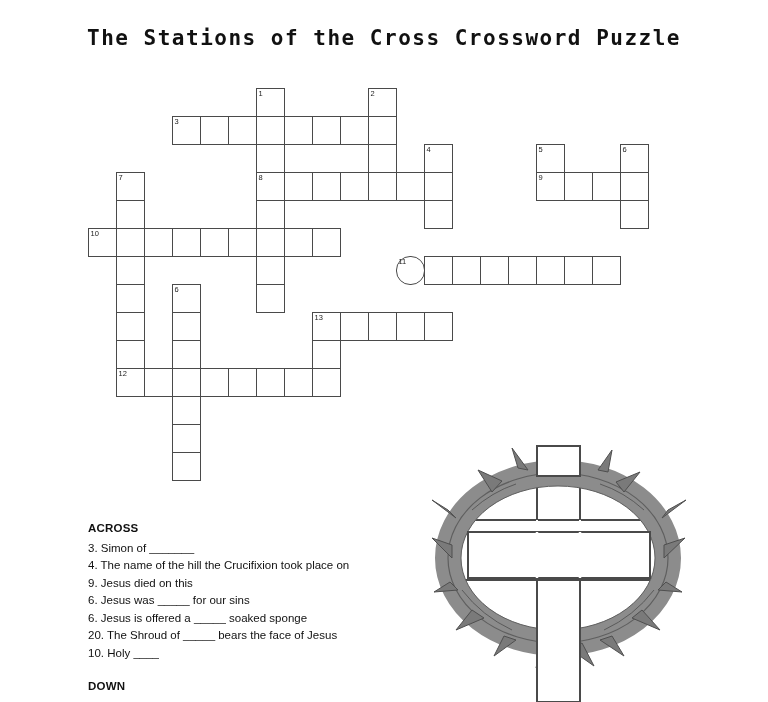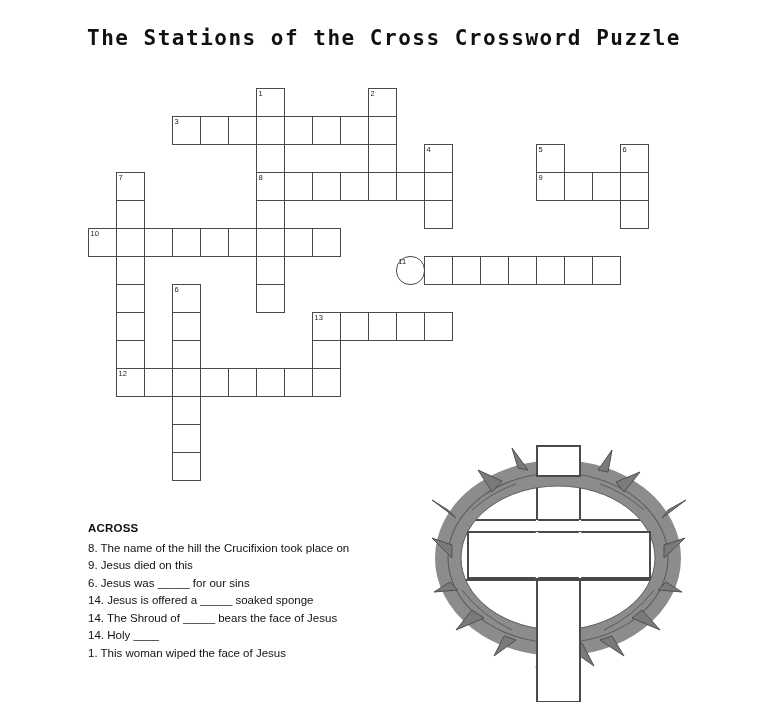--- a/index.html
+++ b/index.html
@@ -200,28 +200,30 @@
     <div class="cell" style="left: 196px; top: 280px;"></div>
     <div class="cell" style="left: 224px; top: 280px;"></div>
     <div class="cell" style="left: 84px; top: 308px;"></div>
     <div class="cell" style="left: 84px; top: 336px;"></div>
     <div class="cell" style="left: 84px; top: 364px;"></div>
   </div>
 
 <div class="clues">
   <div class="heading">ACROSS</div>
   <ul id="across-list">
-      <li>8. The name of the hill the Crucifixion took place on</li>
+      <li>3. Simon of _______</li>
+      <li>4. The name of the hill the Crucifixion took place on</li>
       <li>9. Jesus died on this</li>
       <li>6. Jesus was _____ for our sins</li>
-      <li>14. Jesus is offered a _____ soaked sponge</li>
-      <li>14. The Shroud of _____ bears the face of Jesus</li>
-      <li>14. Holy ____</li>
+      <li>6. Jesus is offered a _____ soaked sponge</li>
+      <li>20. The Shroud of _____ bears the face of Jesus</li>
+      <li>10. Holy ____</li>
     </ul>
 
+  <div class="heading down-head">DOWN</div>
   <ul id="down-list">
       <li>1. This woman wiped the face of Jesus</li>
     </ul>
 </div>
 
 <div id="illustration">
   <svg width="300" height="262" viewBox="0 0 300 262" xmlns="http://www.w3.org/2000/svg">
 
     <path d="M105 6 L148 6 L148 262 L105 262 Z" fill="#ffffff" stroke="#4a4a4a" stroke-width="2"></path>
 

